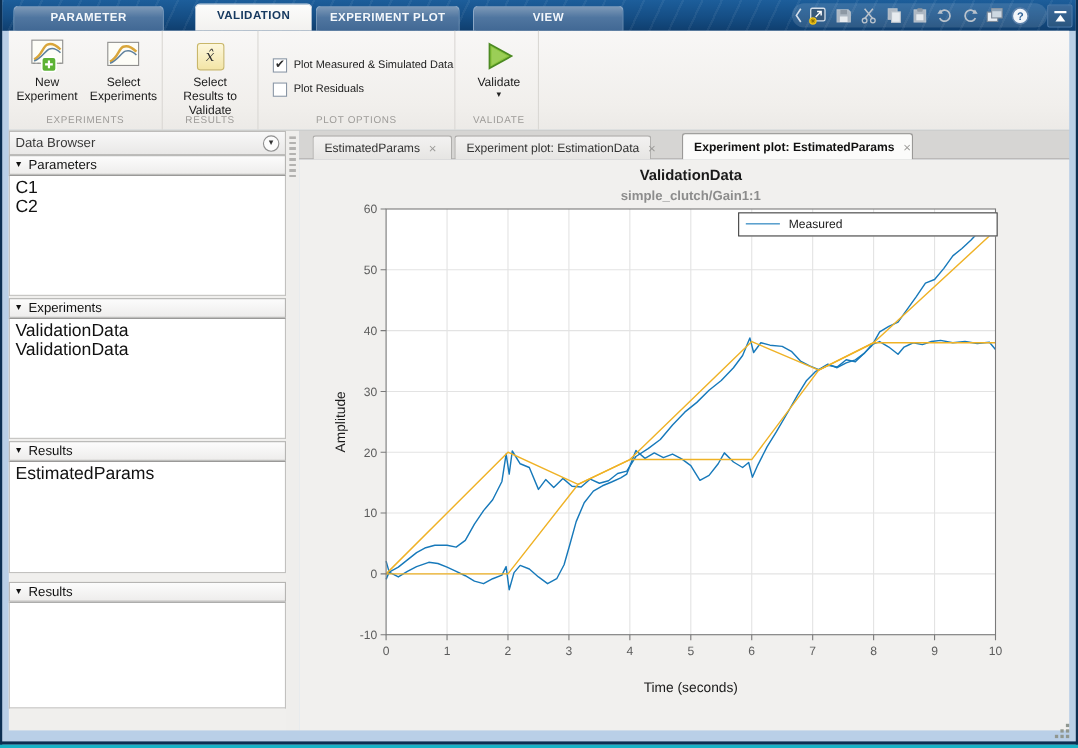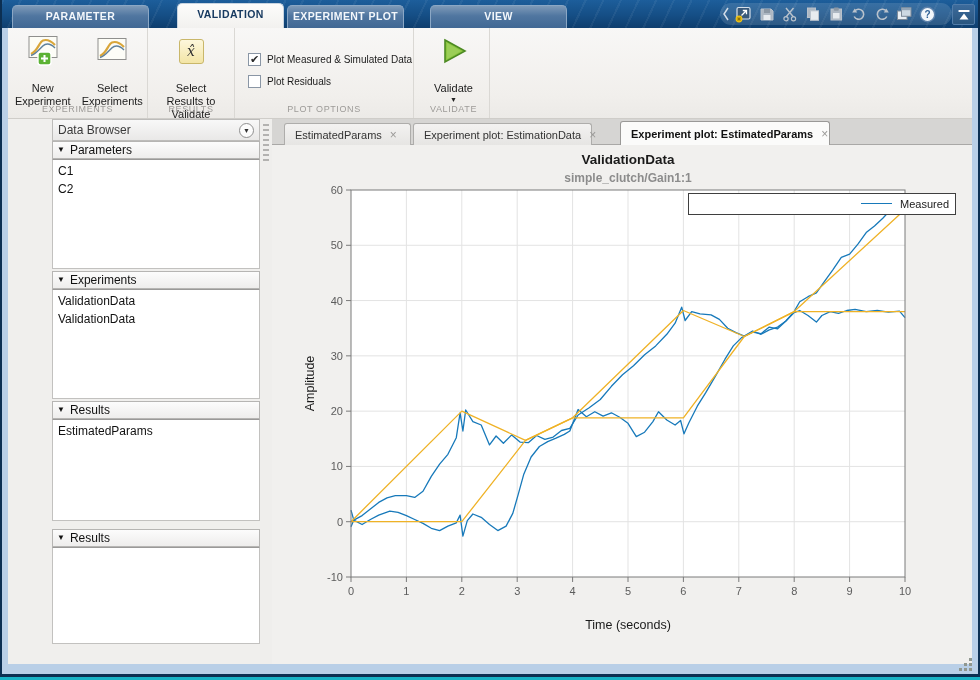--- a/index.html
+++ b/index.html
@@ -34,83 +34,83 @@
   .toolbar{position:absolute;left:8px;top:28px;width:964px;height:91px;
     background:linear-gradient(180deg,#f8f7f6 0%,#f1efec 75%,#ecеae7 100%);
     background:linear-gradient(180deg,#f8f7f6 0%,#f1efec 75%,#eceae7 100%);
     border-bottom:1px solid #cfcdc9;}
   .tgroup{position:absolute;top:0;height:90px;border-right:1px solid #dad8d4;}
   .glabel{position:absolute;left:0;right:0;bottom:1px;height:14px;font-size:9px;color:#9d9b98;
     letter-spacing:.6px;text-align:center;line-height:13px;}
   .btnrow{display:flex;justify-content:space-evenly;align-items:flex-start;padding-top:5px;}
   .tbtn{width:72px;display:flex;flex-direction:column;align-items:center;cursor:pointer;border:1px solid transparent;border-radius:3px;}
   .tbtn .ticon{height:34px;display:flex;align-items:center;justify-content:center;}
-  .tbtn .tlabel{font-size:11px;color:#1c1c1c;text-align:center;line-height:13px;margin-top:14px;}
+  .tbtn .tlabel{font-size:11px;color:#1c1c1c;text-align:center;line-height:13px;margin-top:1px;}
   .tbtn .caret{font-size:7px;color:#222;margin-top:2px;line-height:6px;}
   .xhat-box{width:25px;height:25px;border:1px solid #c9b76a;border-radius:3px;
     background:linear-gradient(180deg,#fdf7dc,#f3e5a6);display:flex;align-items:center;justify-content:center;
     font-family:"DejaVu Serif",serif;font-style:italic;font-size:14px;color:#333;}
   .cbcol{display:flex;flex-direction:column;gap:9px;padding:25px 0 0 13px;}
   .cbrow{display:flex;align-items:center;gap:6px;cursor:pointer;}
   .cbbox{width:13px;height:13px;background:#fff;border:1px solid #8a96a5;display:flex;
     align-items:center;justify-content:center;font-size:11px;color:#2b2b2b;line-height:11px;}
   .cbrow .cblabel{font-size:10px;color:#1c1c1c;}
 
   
-  .sidebar{position:absolute;left:8px;top:119px;width:252px;height:545px;background:#f0efed;padding-left:44px;}
+  .sidebar{position:absolute;left:8px;top:119px;width:252px;height:545px;background:#f0efed;}
   .sb-header{height:22px;background:linear-gradient(180deg,#f8f8f8,#e9e8e7);
     border:1px solid #bdbcba;display:flex;align-items:center;padding:0 5px;}
   .sb-header .sb-title{font-size:12px;color:#3a3a3a;flex:1;}
   .sb-menu{width:15px;height:15px;border:1px solid #8f8f8f;border-radius:50%;background:#fcfcfc;
     display:flex;align-items:center;justify-content:center;font-size:7px;color:#333;cursor:pointer;}
   .sec-header{height:18px;background:linear-gradient(180deg,#fcfcfc,#eeedec);
     border:1px solid #b6b5b3;display:flex;align-items:center;gap:5px;padding:0 4px;cursor:pointer;}
   .sec-header .tri{font-size:8px;color:#111;line-height:8px;}
   .sec-header .sec-label{font-size:12px;color:#111;}
   .sec-list{background:#fff;border:1px solid #c2c1bf;border-top-color:#9a9998;padding:2px 0;}
-  .sec-item{font-size:12px;color:#111;padding:1px 5px;line-height:16px;cursor:default;}
+  .sec-item{font-size:16px;color:#111;padding:1px 5px;line-height:16px;cursor:default;}
 
   .splitter{position:absolute;left:260px;top:119px;width:12px;height:545px;background:#efeeec;cursor:col-resize;}
   .splitter .grab{position:absolute;left:3px;top:5px;width:6px;height:38px;
     background:repeating-linear-gradient(180deg,#b3b2b0 0 2px,transparent 2px 5px);}
 
   
   .docbar{position:absolute;left:272px;top:119px;width:700px;height:26px;background:#d6d5d3;
     border-bottom:1px solid #a9a8a6;}
   .dtab{position:absolute;top:4px;height:22px;border:1px solid #aeadab;border-bottom:none;
     border-radius:3px 3px 0 0;background:linear-gradient(180deg,#f3f2f1,#e6e5e3);
     display:flex;align-items:center;gap:8px;padding:0 8px 0 10px;cursor:pointer;}
   .dtab .dlabel{font-size:11px;color:#333;white-space:nowrap;}
   .dtab .dclose{font-size:12px;color:#9b9a98;line-height:10px;cursor:pointer;}
   .dtab.active{top:2px;height:24px;background:#fbfbfa;border-color:#9a9997;z-index:3;}
   .dtab.active .dlabel{font-weight:700;color:#111;}
 
   .figure{position:absolute;left:272px;top:145px;width:700px;height:519px;background:#f1f0ee;}
-  .legend{position:absolute;left:416px;top:48px;width:268px;background:#fff;border:1px solid #3f3f3f;
-    padding:2px 6px 3px 6px;display:flex;flex-direction:column;gap:2px;align-items:flex-end;}
+  .legend{position:absolute;left:399px;top:48px;width:236px;background:#fff;border:1px solid #3f3f3f;
+    padding:2px 6px 3px 6px;display:flex;flex-direction:column;gap:2px;}
   .lg-row{display:flex;align-items:center;height:15px;}
   .lg-line{width:31px;height:0;border-top-width:1.6px;border-top-style:solid;margin-right:8px;}
   .lg-label{font-size:11px;color:#1a1a1a;white-space:nowrap;}
 
   .grip{position:absolute;left:958px;top:656px;z-index:62;}
 </style>
 </head>
 <body>
 
 <div class="window">
   <div class="edge l"></div>
   <div class="edge r"></div>
   <div class="bottom-navy"></div>
   <div class="bottom-teal"></div>
 
   <div class="ribbon">
     <div id="ribbonTabs">
         <div class="rtab" style="left: 10px; width: 137px;">PARAMETER ESTIMATION</div>
         <div class="rtab active" style="left: 175px; width: 107px;">VALIDATION</div>
-        <div class="rtab" style="left: 285px; width: 117px;">EXPERIMENT PLOT</div>
+        <div class="rtab" style="left: 285px; width: 131px;">EXPERIMENT PLOT</div>
         <div class="rtab" style="left: 428px; width: 137px;">VIEW</div>
       </div>
     <div class="qat">
       <span class="chev">
         <svg width="8" height="16">
             <path d="M6 2 L2 8 L6 14" stroke="#d3dde8" fill="none" stroke-width="1.5"></path>
           </svg>
       </span>
       <span id="qatIcons" style="display:flex;align-items:center;">
           <span class="qicon">

